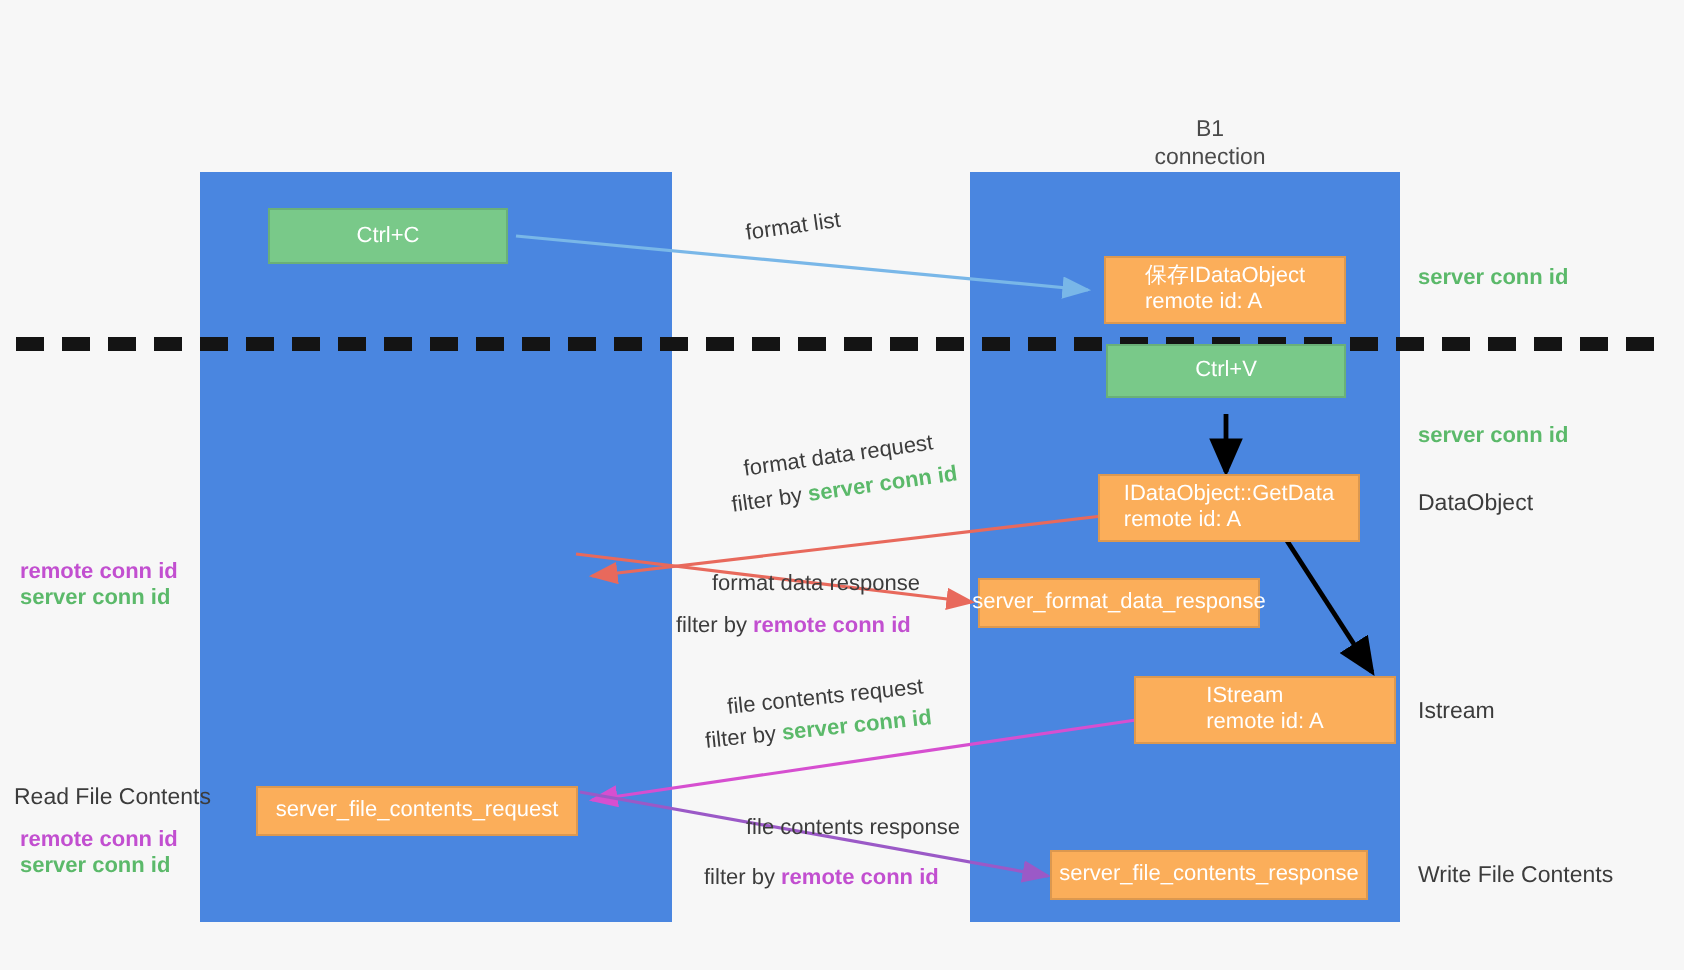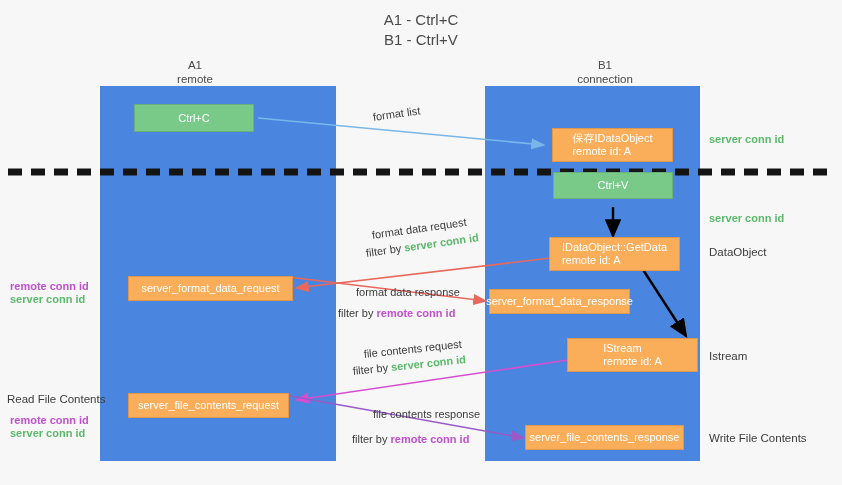--- a/index.html
+++ b/index.html
@@ -77,25 +77,21 @@
     left: 0; top: 0;
     width: 842px; height: 485px;
     pointer-events: none;
   }
 </style>
 </head>
 <body>
 
 <div id="page">
 
-  <div class="abs title">A1 - Ctrl+C
-B1 - Ctrl+V</div>
 
-  <div class="abs col-head" style="left:130px; top:58px; width:130px;">A1
-remote</div>
   <div class="abs col-head" style="left:540px; top:58px; width:130px;">B1
 connection</div>
 
   <div class="abs lane" style="left:100px; top:86px; width:236px; height:375px;"></div>
   <div class="abs lane" style="left:485px; top:86px; width:215px; height:375px;"></div>
 
   <svg class="overlay">
     <defs>
       <marker id="ah-blue" markerWidth="9" markerHeight="7" refX="8" refY="3.5" orient="auto">
         <polygon points="0 0, 9 3.5, 0 7" fill="#79b7e8"></polygon>
@@ -134,21 +130,20 @@
   <div class="abs box green" style="left:134px; top:104px; width:120px; height:28px;">Ctrl+C</div>
 
   <div class="abs box orange" style="left:552px; top:128px; width:121px; height:34px;">保存IDataObject
 remote id: A</div>
 
   <div class="abs box green" style="left:553px; top:172px; width:120px; height:27px;">Ctrl+V</div>
 
   <div class="abs box orange" style="left:549px; top:237px; width:131px; height:34px;">IDataObject::GetData
 remote id: A</div>
 
-  <div class="abs box orange" style="left:128px; top:276px; width:165px; height:25px;">server_format_data_request</div>
 
   <div class="abs box orange" style="left:489px; top:289px; width:141px; height:25px;">server_format_data_response</div>
 
   <div class="abs box orange" style="left:567px; top:338px; width:131px; height:34px;">IStream
 remote id: A</div>
 
   <div class="abs box orange" style="left:525px; top:425px; width:159px; height:25px;">server_file_contents_response</div>
 
   <div class="abs box orange" style="left:128px; top:393px; width:161px; height:25px;">server_file_contents_request</div>
 

